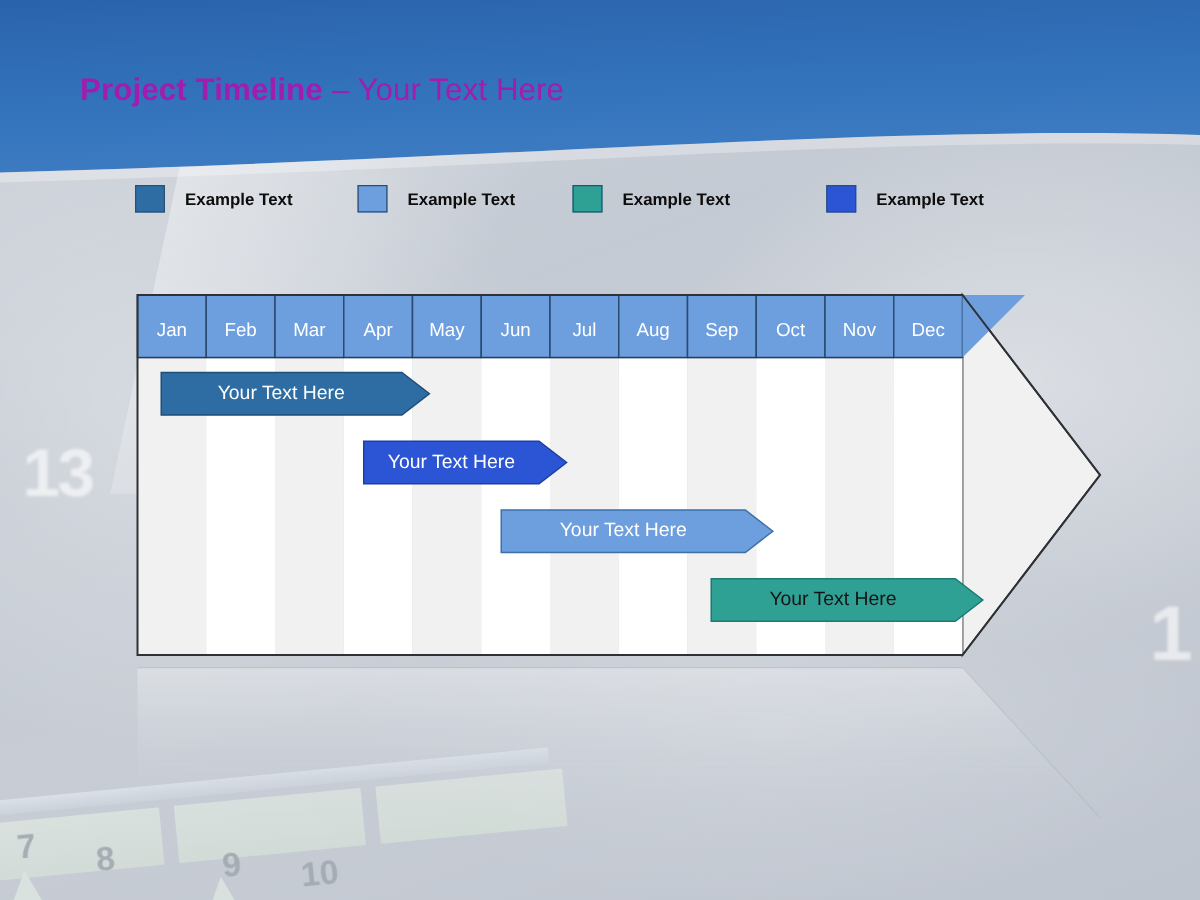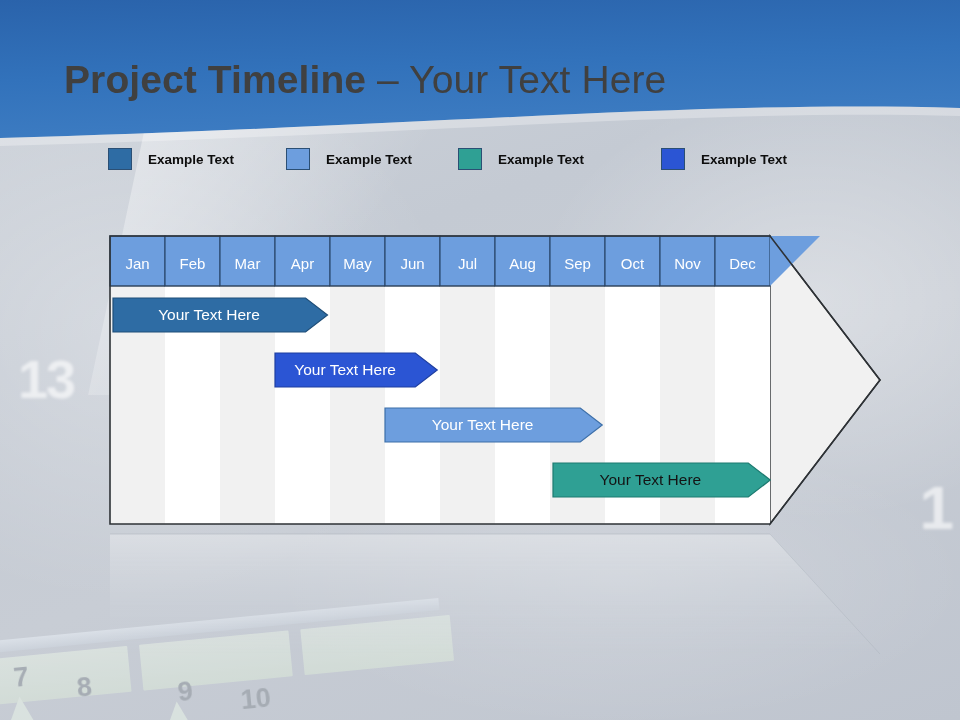--- a/index.html
+++ b/index.html
@@ -37,38 +37,38 @@
   .ruler .s3{left:324px;width:150px;}
   .ruler .rn{position:absolute;font-size:27px;color:#8d949b;font-weight:bold;filter:blur(.6px);}
   .ruler .tick{position:absolute;width:0;height:0;border-left:16px solid transparent;
     border-right:16px solid transparent;border-bottom:34px solid rgba(234,245,232,.95);}
   .ruler-top{position:absolute;left:-20px;bottom:88px;width:460px;height:12px;
     background:linear-gradient(#e2e8ef,#cdd4dd);transform:rotate(-5.5deg);opacity:.7;}
 
   
   .banner{position:absolute;left:0;top:0;width:960px;height:150px;overflow:hidden;}
   .banner svg{display:block;}
-  .title{position:absolute;left:64px;top:58px;font-size:39px;color:#404040;
+  .title{position:absolute;left:64px;top:58px;font-size:25px;color:#a21caf;
     white-space:nowrap;letter-spacing:.1px;}
   .title .b{font-weight:bold;}
   .title .r{font-weight:normal;}
 
   
   .legend{position:absolute;left:108px;top:148px;width:720px;height:30px;}
   .legend .item{position:absolute;top:0;display:flex;align-items:center;}
   .legend .sw{width:24px;height:22px;border:1px solid #2b4f74;box-sizing:border-box;}
   .legend .lb{margin-left:16px;font-size:13.5px;font-weight:bold;color:#0d0d0d;white-space:nowrap;}
 
   
   .chart{position:absolute;left:108px;top:234px;width:780px;height:300px;}
   .chart svg{display:block;overflow:visible;}
   .mlabel{font-size:15px;fill:#ffffff;font-family:"Liberation Sans",sans-serif;}
 
   
-  .bars{position:absolute;left:0;top:0;width:780px;height:300px;text-decoration:underline;}
+  .bars{position:absolute;left:16px;top:0;width:780px;height:300px;text-decoration:underline;}
   .bar{position:absolute;height:38px;}
   .bar svg{display:block;overflow:visible;}
   .bar .txt{position:absolute;top:0;left:0;right:22px;height:38px;
     display:flex;align-items:center;justify-content:center;
     font-size:15.5px;white-space:nowrap;pointer-events:none;}
   .bar.light .txt{color:#ffffff;}
   .bar.dark .txt{color:#141414;}
 
   
   .reflect{position:absolute;left:108px;top:534px;width:780px;height:120px;

